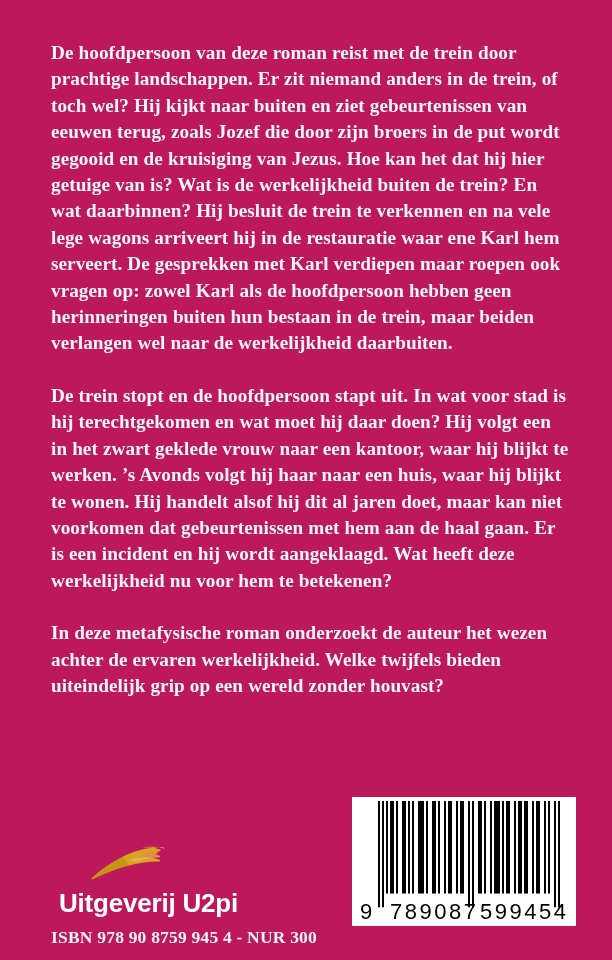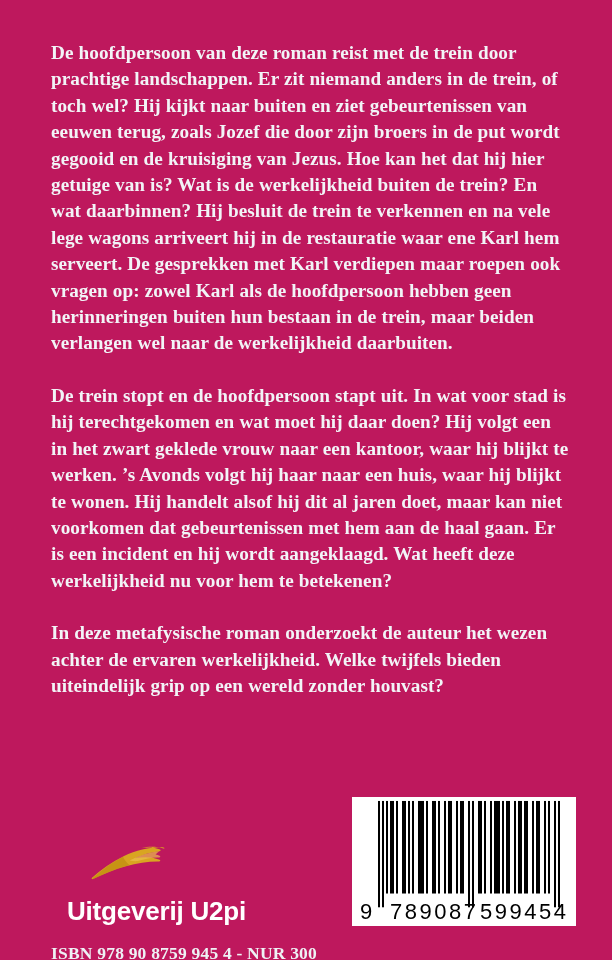--- a/index.html
+++ b/index.html
@@ -50,21 +50,21 @@
     margin-bottom: 1px;
     display: block;
   }
   .pub-name {
     color: #ffffff;
     font-family: "Liberation Sans", "DejaVu Sans", sans-serif;
     font-size: 26px;
     font-weight: 600;
     letter-spacing: -0.2px;
     line-height: 30px;
-    margin: 16px;
+    margin: 8px;
     white-space: nowrap;
   }
   .isbn {
     color: #eef1f5;
     font-family: "Liberation Serif", "DejaVu Serif", serif;
     font-size: 17.5px;
     font-weight: 700;
     letter-spacing: 0.2px;
     line-height: 22px;
     margin: 6px 0 0 0;

